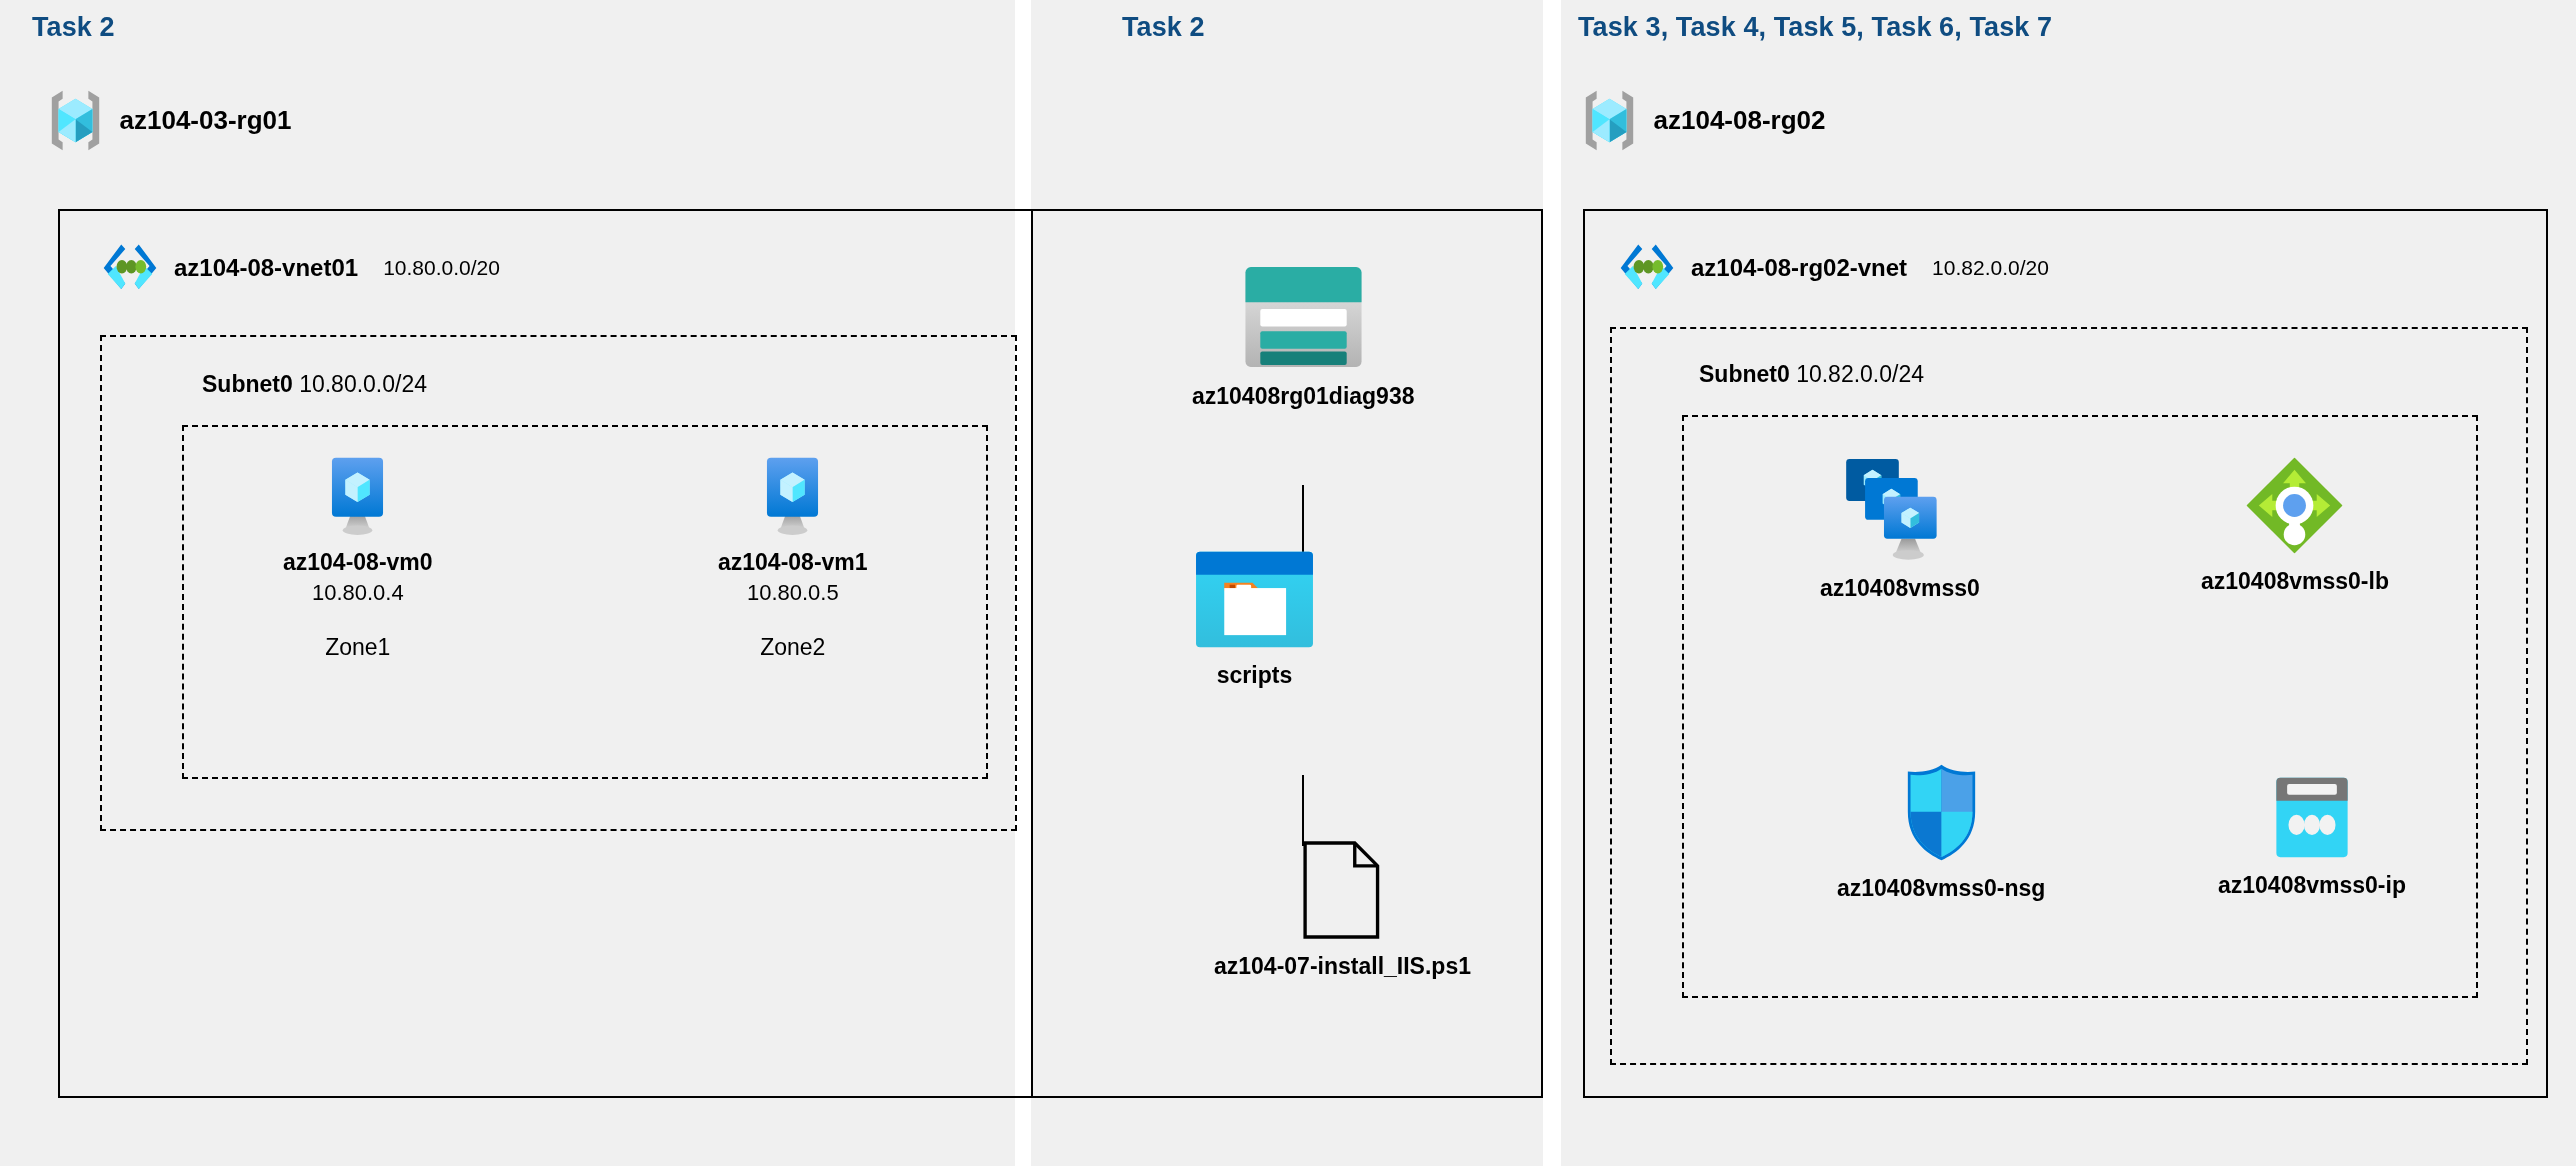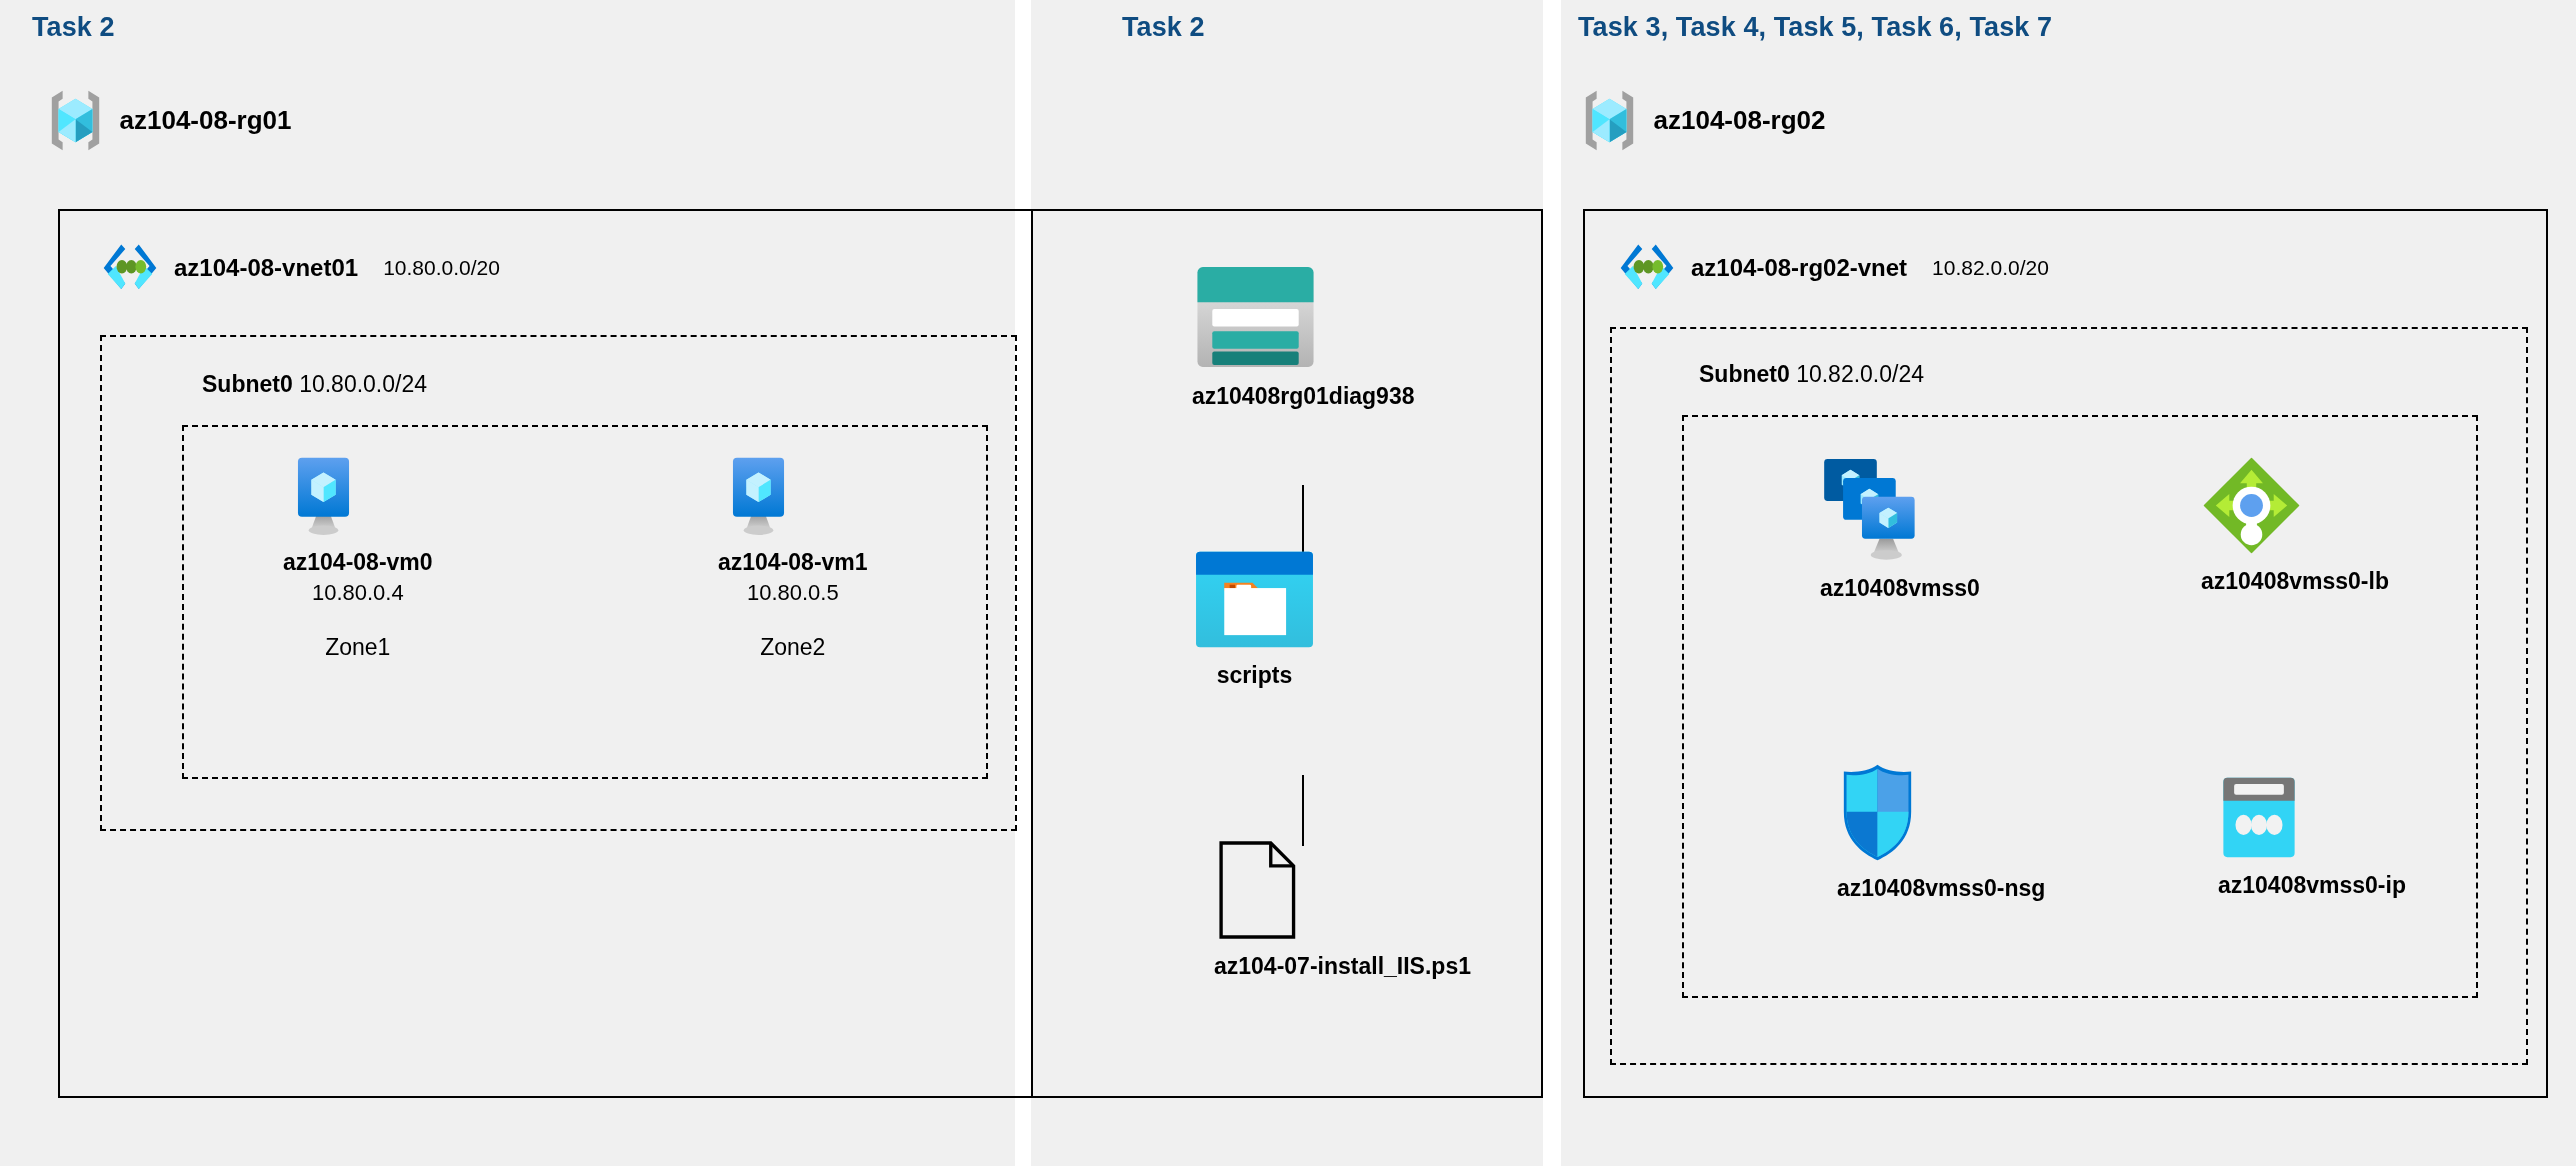--- a/index.html
+++ b/index.html
@@ -46,21 +46,21 @@
   #subnet02-box{left:1610px;top:327px;width:918px;height:738px;}
   #vmss-inner-box{left:1682px;top:415px;width:796px;height:583px;}
   #vm-inner-box{left:182px;top:425px;width:806px;height:354px;}
 
   .subnet-label{position:absolute;font-size:23px;white-space:nowrap;color:#000;}
   .subnet-label b{font-weight:bold;}
   #subnet01-label{left:202px;top:371px;}
   #subnet02-label{left:1699px;top:361px;}
 
   
-  .node{position:absolute;display:flex;flex-direction:column;}
+  .node{position:absolute;display:flex;flex-direction:column;align-items:center;}
   .node .nm{font-size:23px;font-weight:bold;color:#000;white-space:nowrap;margin-top:12px;text-align:center;}
   .node .ip{font-size:22px;font-weight:normal;color:#000;white-space:nowrap;margin-top:4px;text-align:center;}
   .node .zn{font-size:23px;font-weight:normal;color:#000;white-space:nowrap;margin-top:28px;text-align:center;}
 
   #vm0-node{left:283px;top:455px;}
   #vm1-node{left:718px;top:455px;}
 
   #storage-node{left:1192px;top:263px;}
   #scripts-node{left:1192px;top:549px;}
   #ps1-node{left:1214px;top:839px;}
@@ -88,21 +88,21 @@
       <path d="M20 4 L4 14 L4 82 L20 92 L20 80 L14 76 L14 20 L20 16 Z" fill="#a0a0a0"></path>
       <path d="M58 4 L74 14 L74 82 L58 92 L58 80 L64 76 L64 20 L58 16 Z" fill="#a0a0a0"></path>
       <polygon points="39,16 64,31 64,65 39,80 14,65 14,31" fill="#50e6ff"></polygon>
       <polygon points="39,16 64,31 39,46 14,31" fill="#9cebff"></polygon>
       <polygon points="39,46 64,31 64,65 39,80" fill="#32bedd"></polygon>
       <polygon points="39,46 64,65 39,80" fill="#259ec0"></polygon>
       <polygon points="39,46 14,31 14,65 39,80" fill="#50e6ff"></polygon>
       <polygon points="39,46 14,65 39,80" fill="#9cebff"></polygon>
     </svg>
   </span>
-  <span class="rg-label">az104-08-rg01</span>
+  <span class="rg-label">az104-03-rg01</span>
 </div>
 
 <div class="solid-box" id="vnet01-box"></div>
 
 <div class="vnet-row" id="vnet01-row">
   <span>
     <svg width="58" height="58" viewBox="0 0 86 86">
       <path d="M30 8 L36 15 L14 40 L36 66 L30 74 L4 43 Z" fill="#0078d4"></path>
       <path d="M22 40 L36 66 L30 74 L10 52 Z" fill="#50e6ff"></path>
       <path d="M56 8 L50 15 L72 40 L50 66 L56 74 L82 43 Z" fill="#0078d4"></path>

